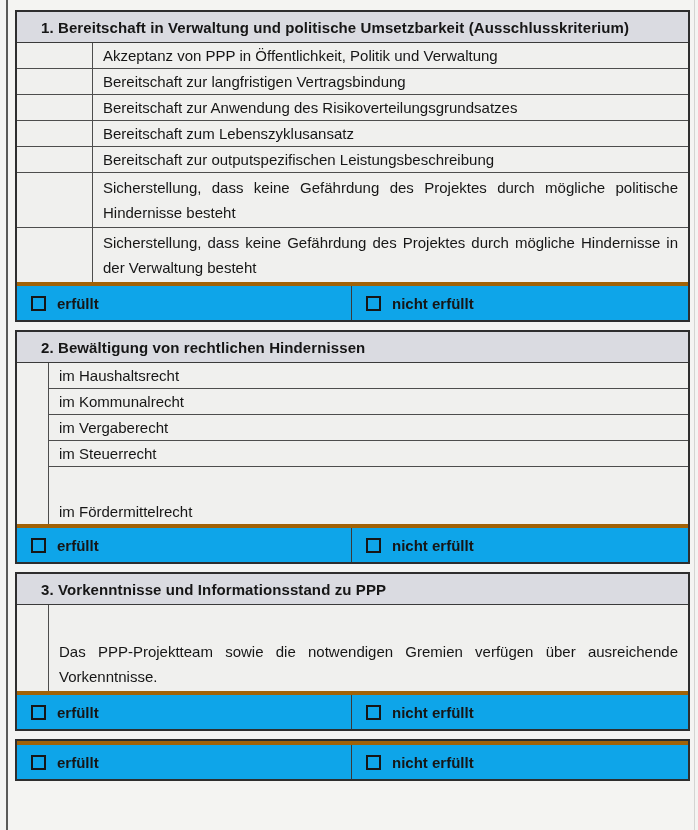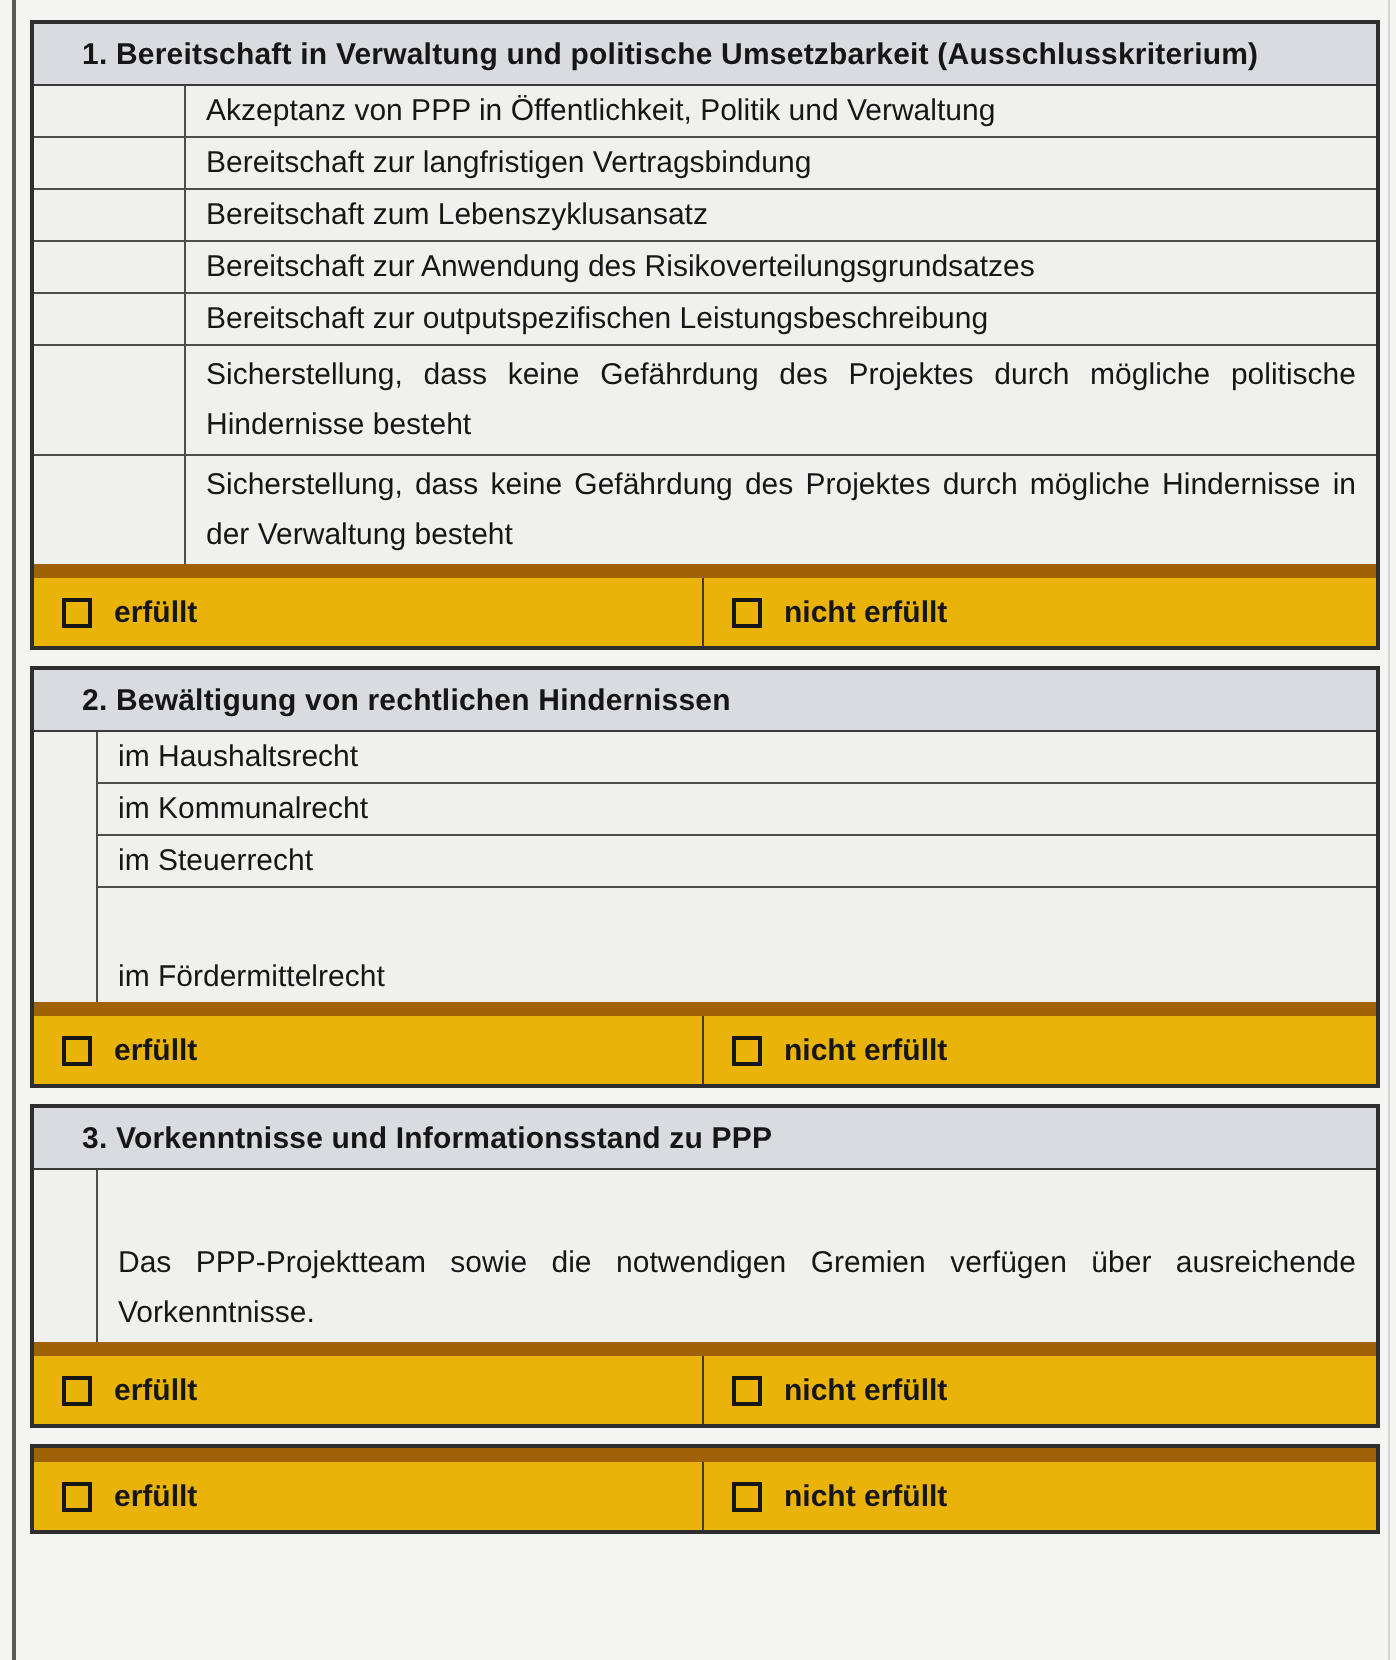--- a/index.html
+++ b/index.html
@@ -81,22 +81,22 @@
     text-align: justify;
   }
   
   .sec-body.merged { display: flex; }
   .sec-body.merged .rows { flex: 1; }
   .sec-body.merged .rows .cell { border-bottom: 1px solid #4d4d4d; }
   .sec-body.merged .rows .cell:last-child { border-bottom: none; margin-top: 32px; }
   
   .verdict-row {
     display: flex;
-    border-top: 7px solid #a16207;
-    background: #eab308;
+    border-top: 4px solid #a16207;
+    background: #0ea5e9;
   }
   .verdict-cell {
     height: 34px;
     display: flex;
     align-items: center;
     padding-left: 14px;
     box-sizing: border-box;
     font-weight: bold;
     font-size: 15px;
   }
@@ -130,25 +130,25 @@
       <div class="row">
         <div class="stub"></div>
         <div class="cell">Akzeptanz von PPP in Öffentlichkeit, Politik und Verwaltung</div>
       </div>
       <div class="row">
         <div class="stub"></div>
         <div class="cell">Bereitschaft zur langfristigen Vertragsbindung</div>
       </div>
       <div class="row">
         <div class="stub"></div>
+        <div class="cell">Bereitschaft zur Anwendung des Risikoverteilungsgrundsatzes</div>
+      </div>
+      <div class="row">
+        <div class="stub"></div>
         <div class="cell">Bereitschaft zum Lebenszyklusansatz</div>
-      </div>
-      <div class="row">
-        <div class="stub"></div>
-        <div class="cell">Bereitschaft zur Anwendung des Risikoverteilungsgrundsatzes</div>
       </div>
       <div class="row">
         <div class="stub"></div>
         <div class="cell">Bereitschaft zur outputspezifischen Leistungsbeschreibung</div>
       </div>
       <div class="row">
         <div class="stub"></div>
         <div class="cell multi">Sicherstellung, dass keine Gefährdung des Projektes durch mögliche politische Hindernisse be­steht</div>
       </div>
       <div class="row">
@@ -168,20 +168,21 @@
     </div>
   </div>
 
   <div class="block">
     <div class="sec-header">2. Bewältigung von rechtlichen Hindernissen</div>
     <div class="sec-body merged">
       <div class="stub"></div>
       <div class="rows">
         <div class="cell">im Haushaltsrecht</div>
         <div class="cell">im Kommunalrecht</div>
+        <div class="cell">im Vergaberecht</div>
         <div class="cell">im Steuerrecht</div>
         <div class="cell">im Fördermittelrecht</div>
       </div>
     </div>
     <div class="verdict-row">
       <div class="verdict-cell left">
         <span class="cb"></span>
         <span>erfüllt</span>
       </div>
       <div class="verdict-cell right">

